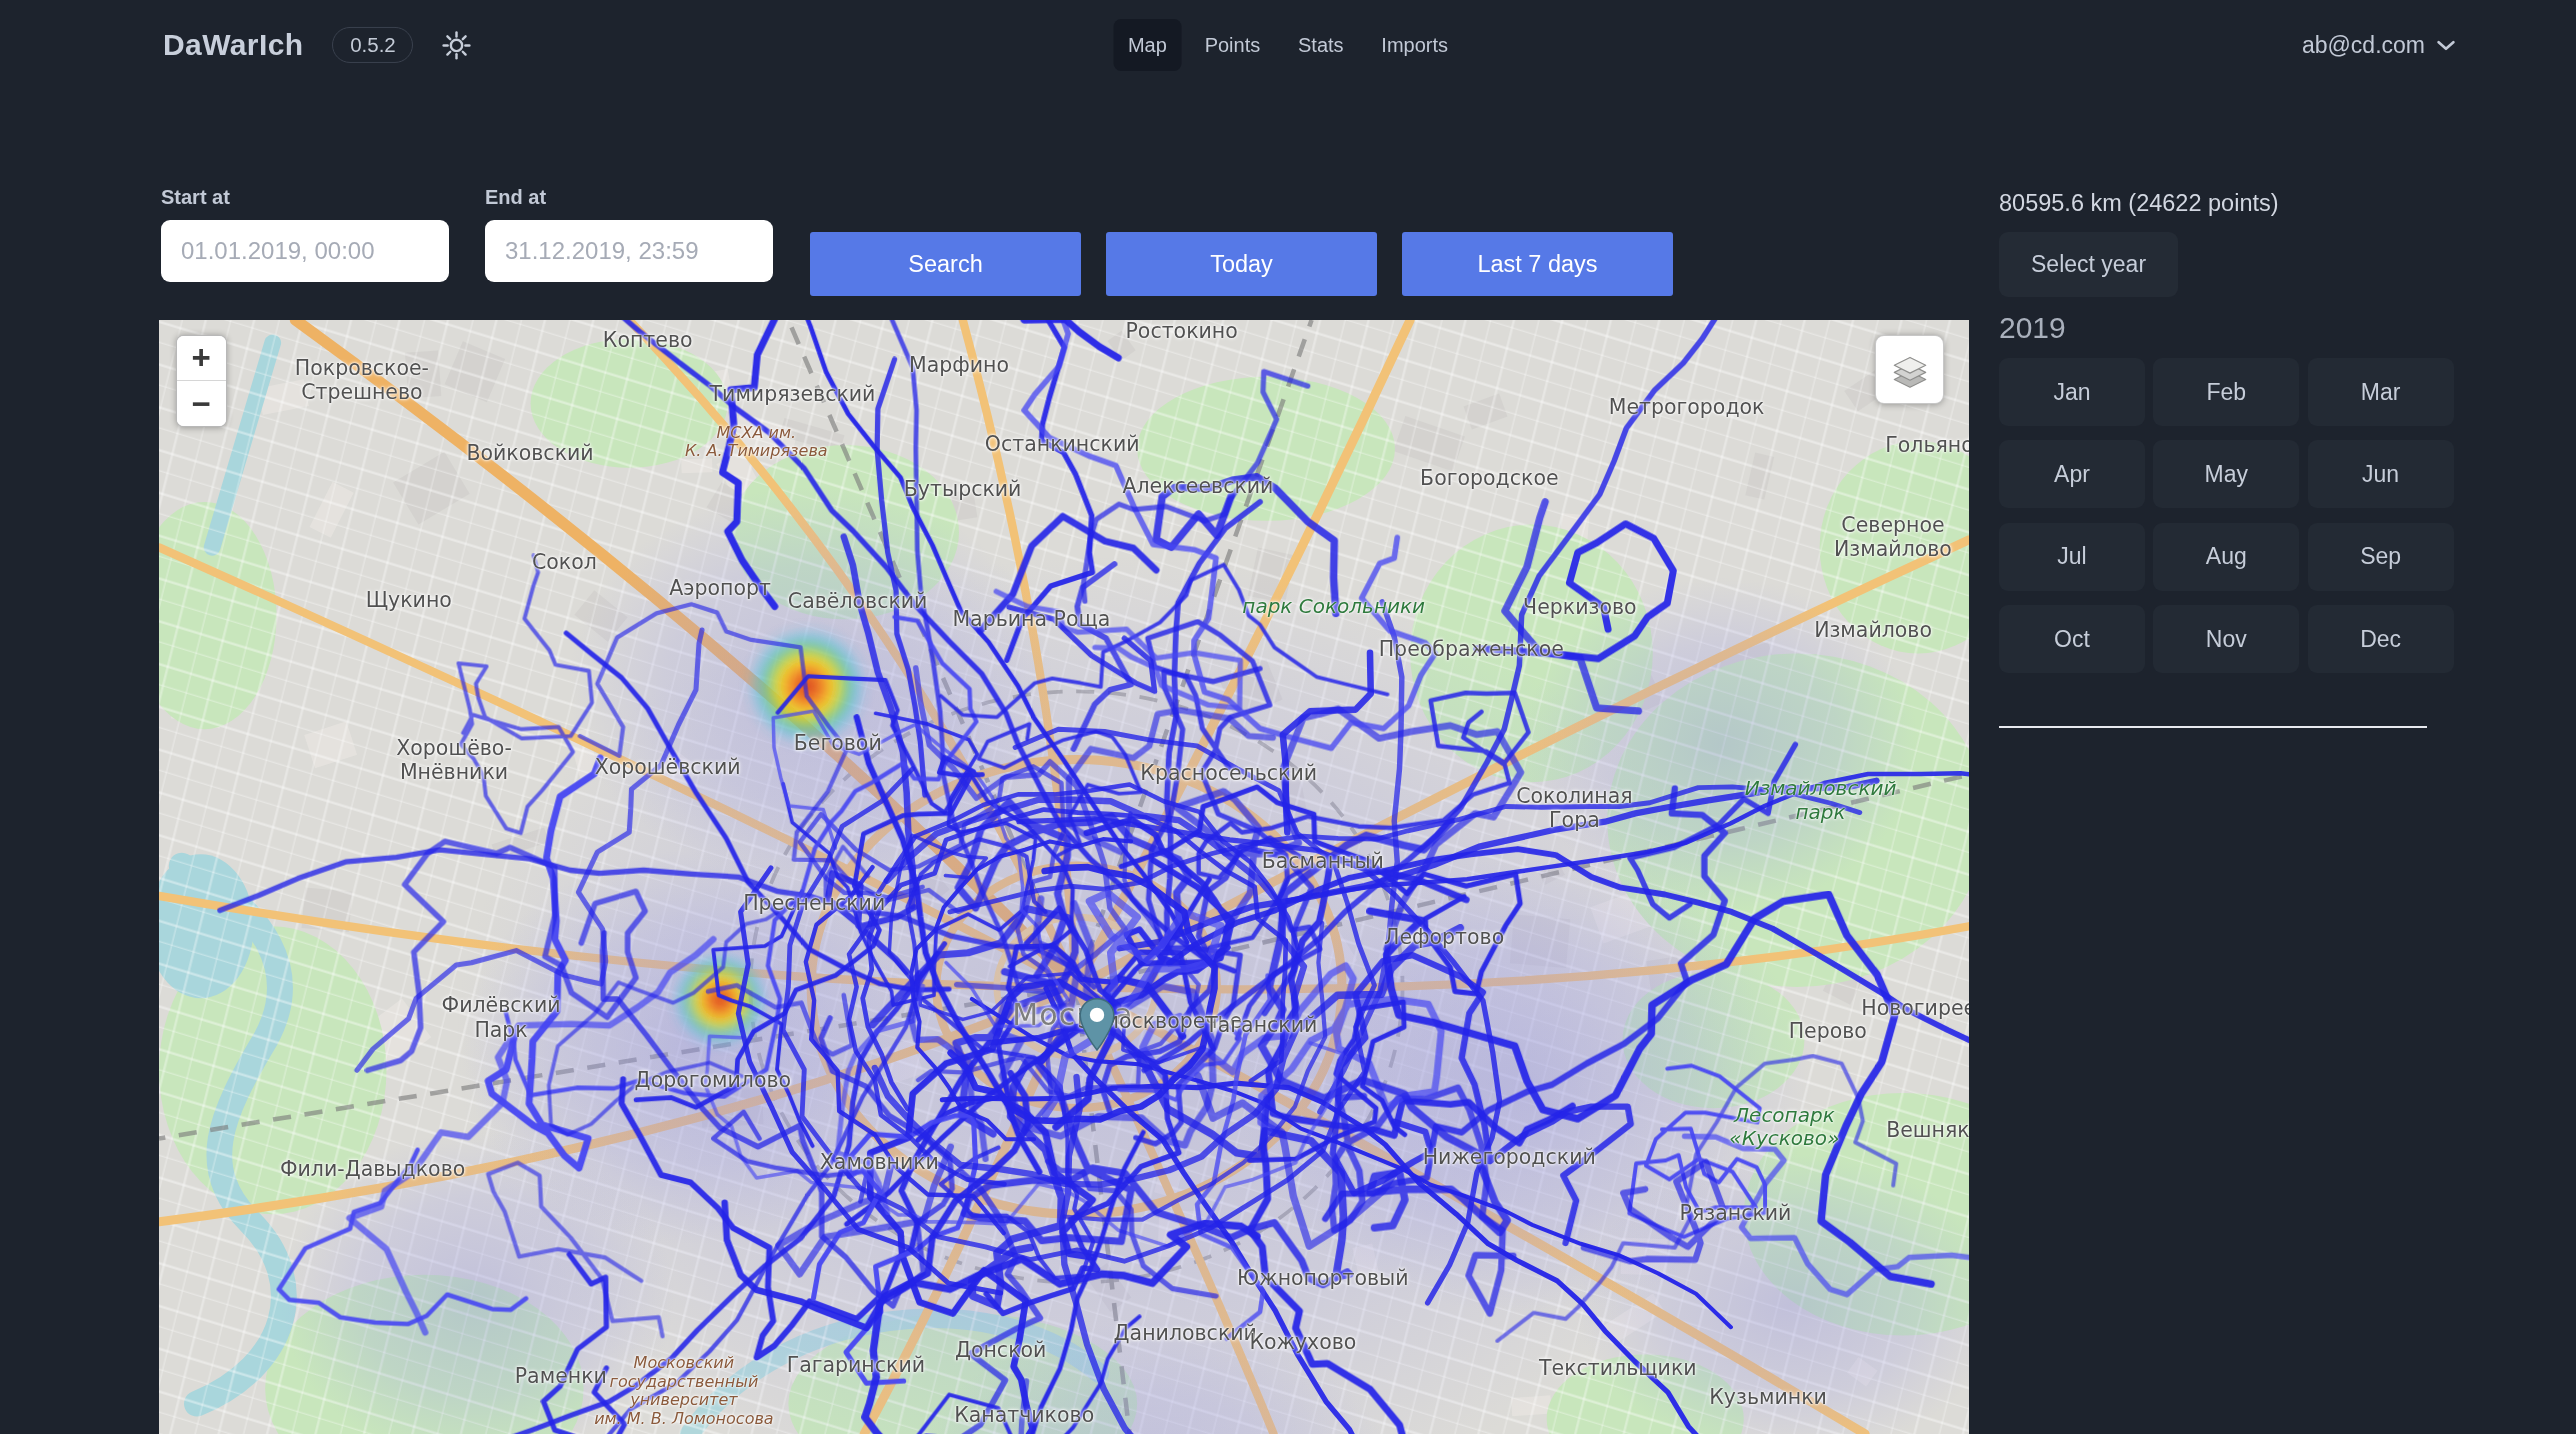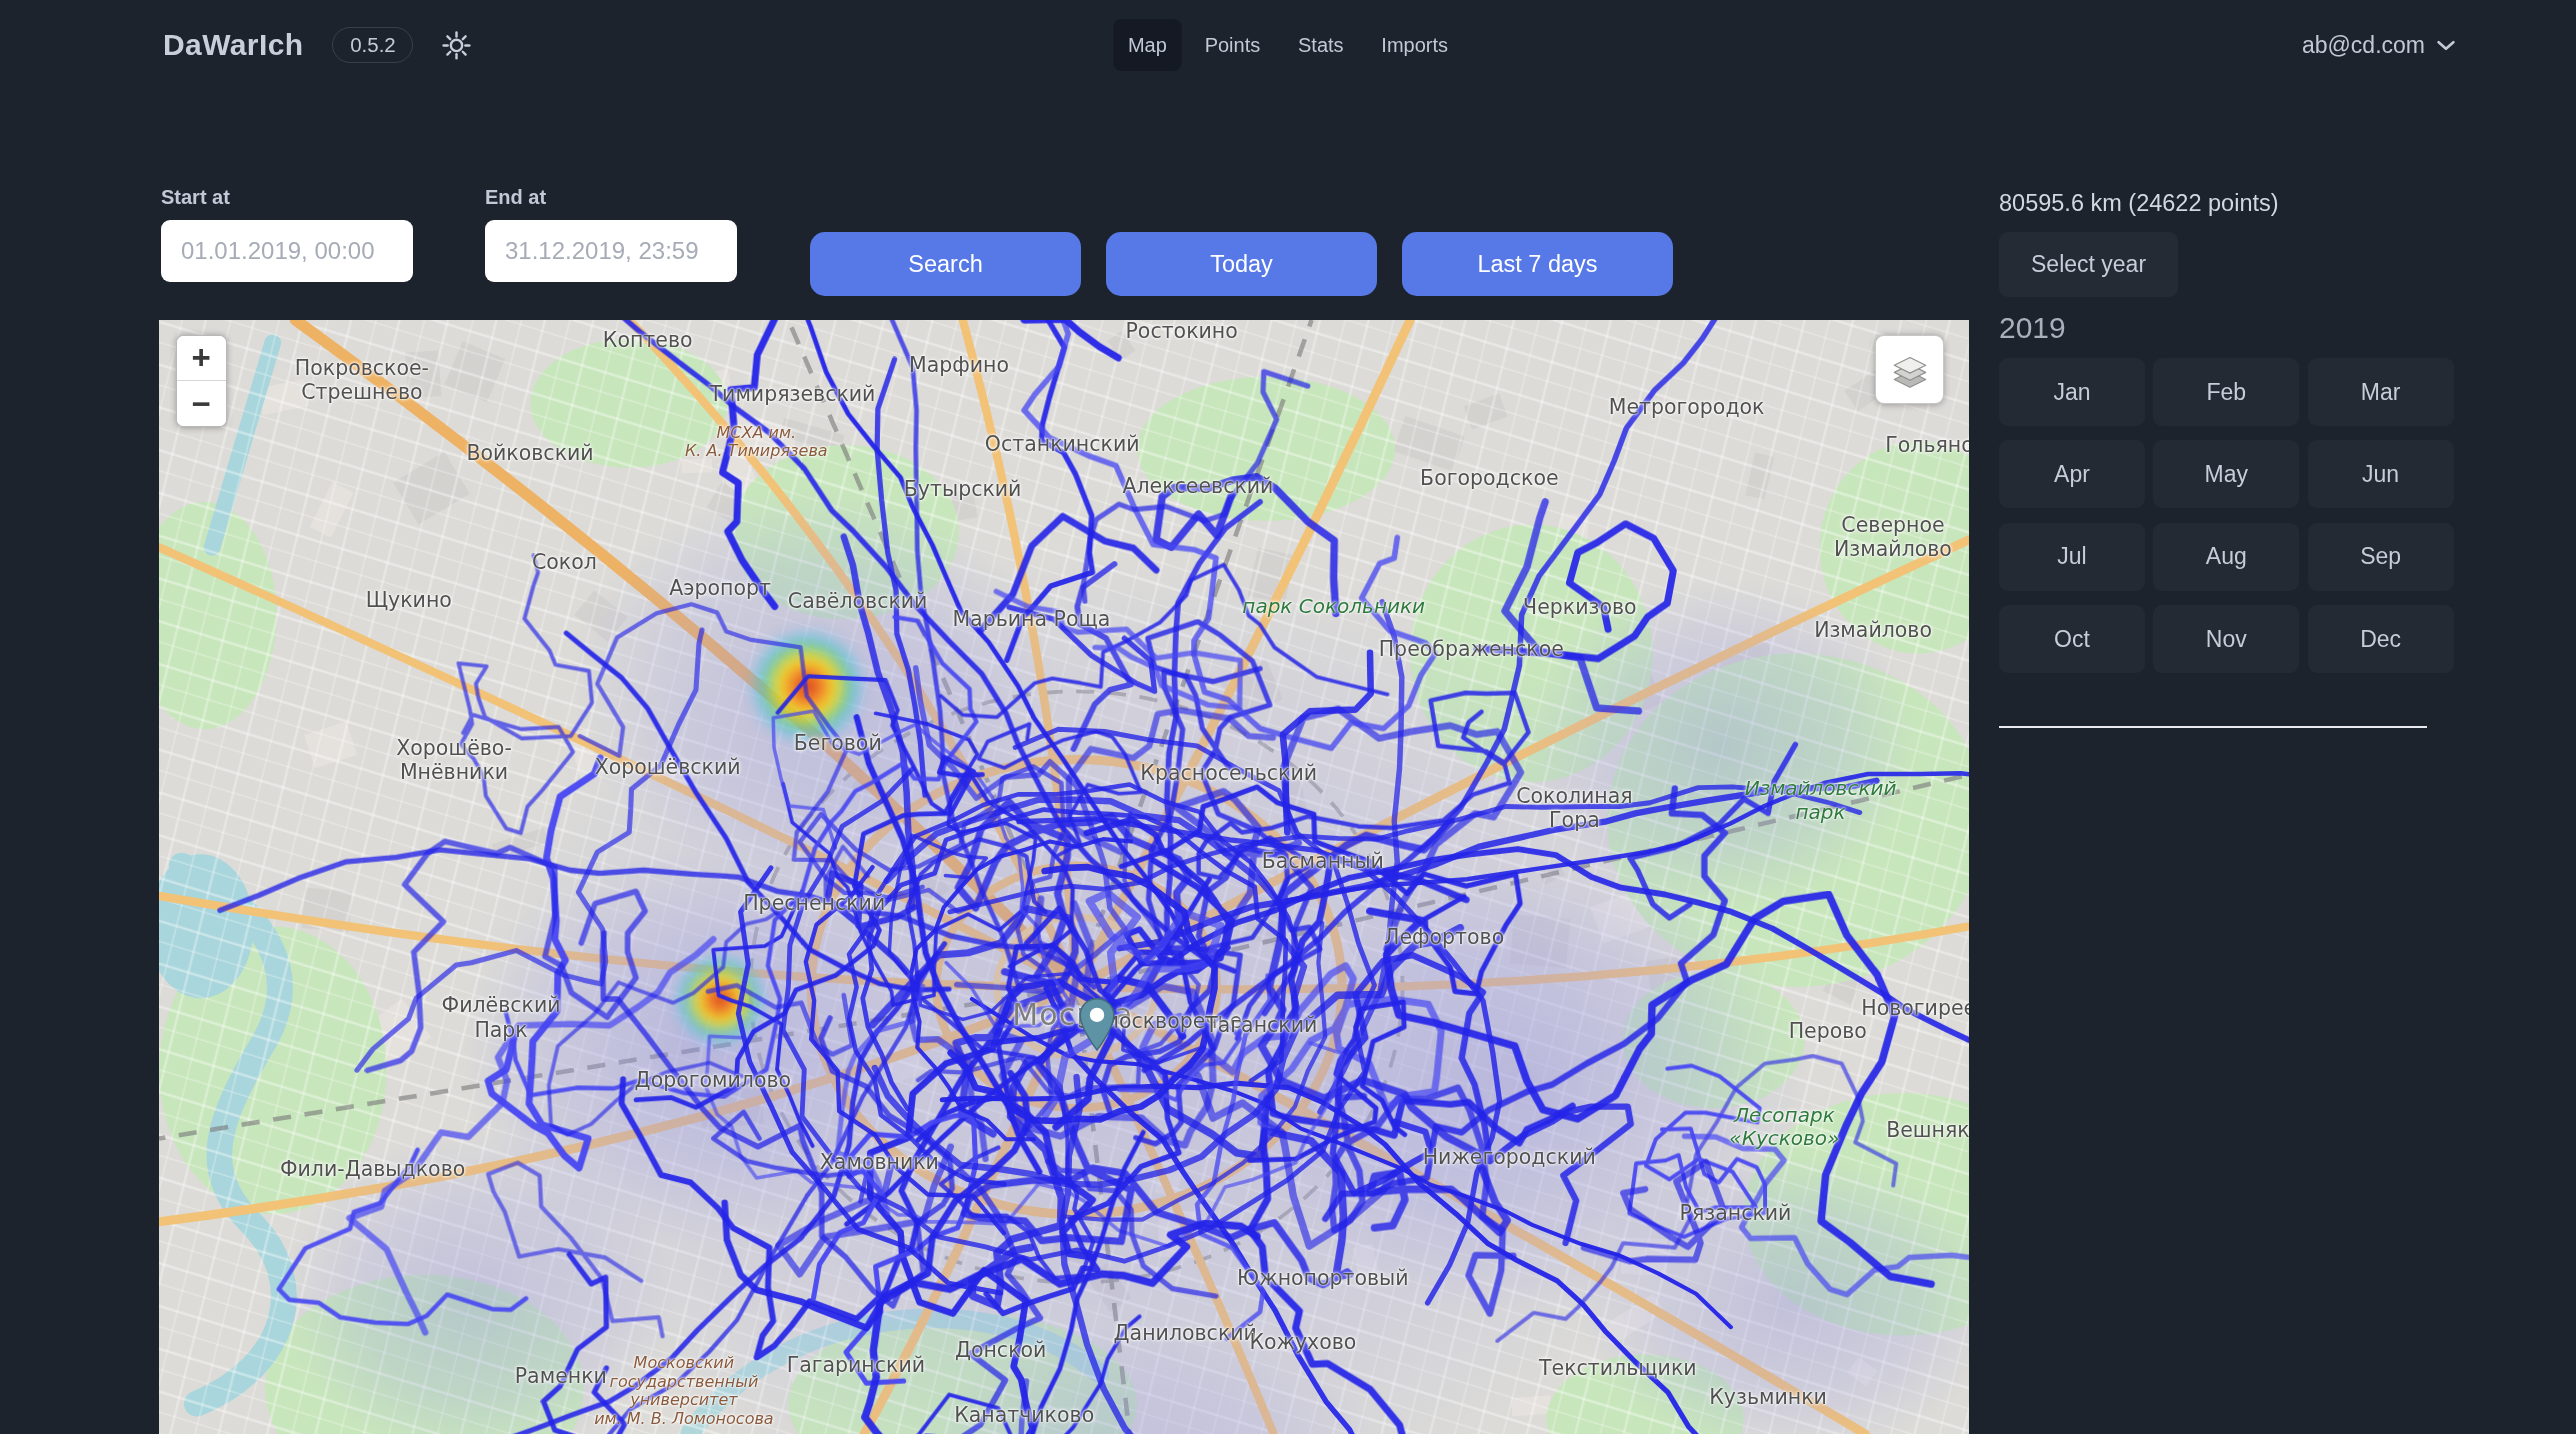--- a/index.html
+++ b/index.html
@@ -15,24 +15,24 @@
   .logo{font-size:30px;font-weight:700;color:#c8cfdb;letter-spacing:0.4px;cursor:pointer}
   .badge{font-size:20.5px;color:#c4cbd7;border:1.5px solid #3a414e;border-radius:757px;padding:6.8px 16.7px;line-height:1}
   .sun{display:flex;align-items:center;cursor:pointer}
   .mainnav{position:absolute;left:50%;top:45px;transform:translate(-50%,-50%);display:flex;gap:9px;align-items:center}
   .nav-item{background:transparent;border:none;color:#c2c9d6;font-size:20px;padding:16px 14.4px;border-radius:7.6px;font-family:inherit;cursor:pointer;line-height:1}
   .nav-item.active{background:#141923}
   .account{position:absolute;right:121px;top:45px;transform:translateY(-50%);display:flex;align-items:center;gap:12px;color:#c2c9d6;font-size:23px;cursor:pointer}
   
   .field{position:absolute;top:186px;display:flex;flex-direction:column;gap:10.6px}
   .field label{font-size:20px;font-weight:700;color:#c2c9d6}
-  .field input{width:252px;height:62px;border-radius:9px;border:none;background:#ffffff;color:#a6abb6;font-size:24px;padding:0 20px;box-sizing:border-box;font-family:inherit;outline:none}
+  .field input{width:288px;height:62px;border-radius:9px;border:none;background:#ffffff;color:#a6abb6;font-size:24px;padding:0 20px;box-sizing:border-box;font-family:inherit;outline:none}
   .field.start{left:161px}.field.end{left:485px}
   .quick-buttons{position:absolute;left:810px;top:232px;display:flex;gap:25px}
-  .btn-blue{width:271px;height:64px;border:none;border-radius:15px;background:#5679e7;color:#ffffff;font-size:23.5px;font-family:inherit;cursor:pointer}
+  .btn-blue{width:271px;height:64px;border:none;border-radius:3px;background:#5679e7;color:#ffffff;font-size:23.5px;font-family:inherit;cursor:pointer}
   
   .sidebar{position:absolute;left:1999px;top:0;width:462px;height:100%}
   .stats{position:absolute;top:190px;left:0;font-size:23.5px;color:#d2d7e1;white-space:nowrap}
   .select-year{position:absolute;top:232px;left:0;height:65px;padding:0 32px;border:none;border-radius:9px;background:#242b35;color:#c6cdd9;font-size:23px;font-family:inherit;cursor:pointer}
   .year{position:absolute;top:311px;left:0;font-size:30px;color:#a9b0bc}
   .months{position:absolute;top:358px;left:0;display:grid;grid-template-columns:repeat(3,146px);column-gap:8.3px;row-gap:14.4px}
   .month-btn{height:68px;border:none;border-radius:9px;background:#232a34;color:#c6cdd9;font-size:23px;font-family:inherit;cursor:pointer}
   .divider{position:absolute;top:726px;left:0;width:428px;height:2.3px;background:#e7e9ee;border:none;margin:0}
   
   .map{position:absolute;left:159px;top:320px;width:1810px;height:1114px;overflow:hidden;background:#dcdbd7;cursor:grab}

